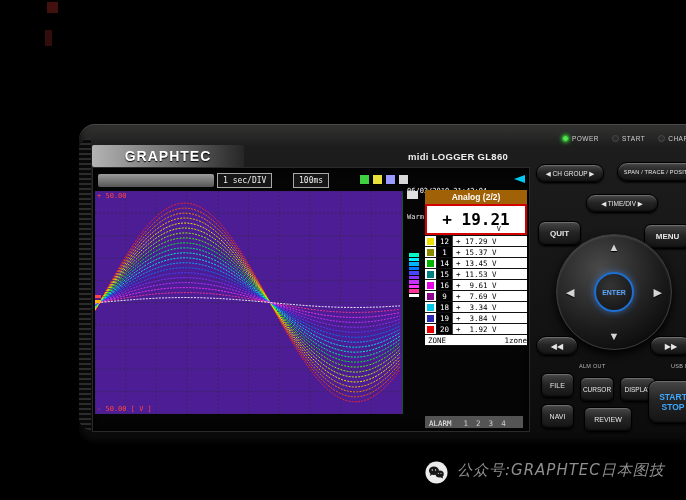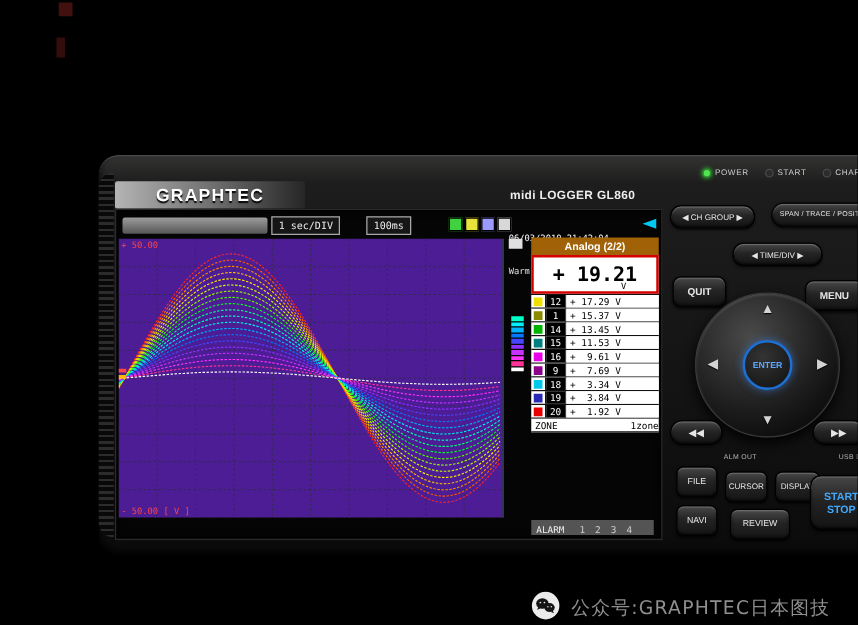--- a/index.html
+++ b/index.html
@@ -124,21 +124,21 @@
   .d-down{left:50%;bottom:7px;transform:translateX(-50%);}
   .d-left{left:9px;top:50%;transform:translateY(-50%);}
   .d-right{right:9px;top:50%;transform:translateY(-50%);}
   .enter{position:absolute;left:50%;top:50%;transform:translate(-50%,-50%);width:40px;height:40px;
     border-radius:50%;background:radial-gradient(circle at 40% 32%,#343434,#101010);
     border:2px solid #1d6fd1;box-shadow:0 0 7px rgba(60,140,255,.55);
     display:flex;align-items:center;justify-content:center;color:#5aa7ff;font-size:7px;font-weight:bold;
     cursor:pointer;box-sizing:border-box;}
 
   
-  .caption{left:380px;top:473px;display:flex;align-items:flex-end;gap:9px;}
+  .caption{left:380px;top:461px;display:flex;align-items:flex-start;gap:9px;font-style:italic;}
   .wechat-icon{width:23px;height:23px;display:block;}
   .caption-text{font-size:15px;color:#8f8f8f;letter-spacing:1px;
     font-family:"DejaVu Sans",sans-serif;}
 </style>
 </head>
 <body>
 
 <div class="stage">
   <div class="abs artifact-a"></div>
   <div class="abs artifact-b"></div>

